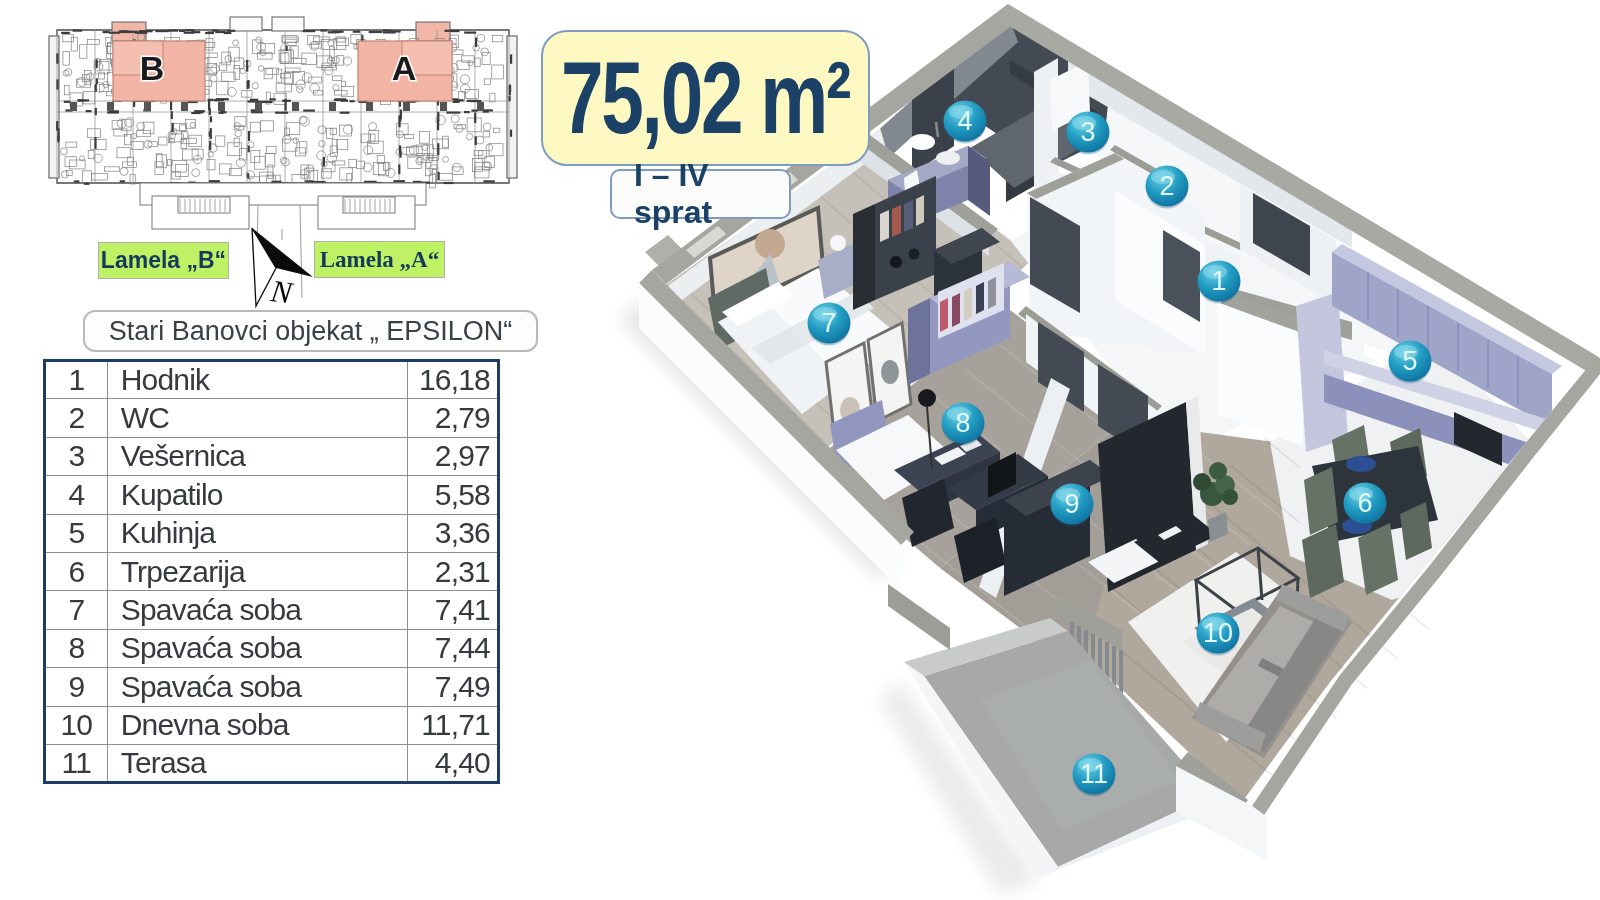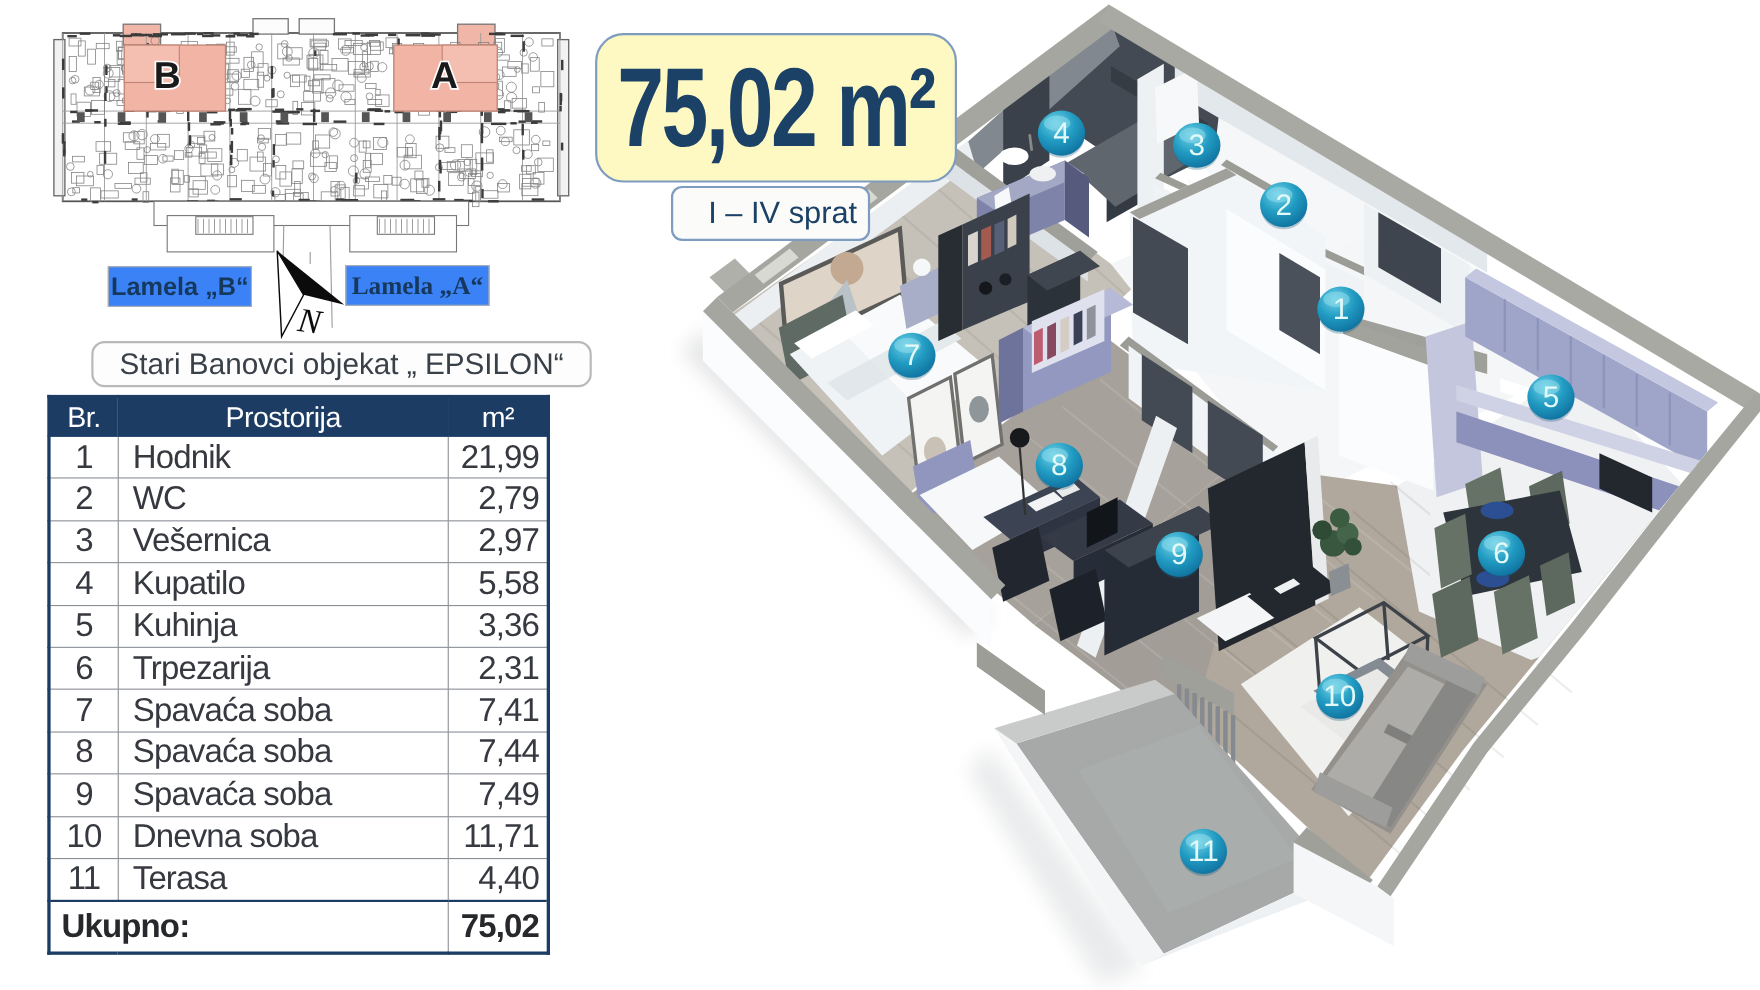--- a/index.html
+++ b/index.html
@@ -6,23 +6,23 @@
   font-family:"Liberation Sans", sans-serif; }
 .abs { position:absolute; }
 #title-box { left:47px; top:310px; width:455px; height:42px; border:2.5px solid #b9b9b9;
   border-radius:12px; background:#fdfdfd; color:#3a4048; font-size:27px;
   display:flex; align-items:center; justify-content:center; letter-spacing:0px;margin-left:36px; }
 #areabox { left:541px; top:30px; width:329px; height:136px; border:2px solid #7d9cc0;
   border-radius:26px; background:#fef9c3; color:#1b4266; font-size:102px; font-weight:bold;
   display:flex; align-items:center; justify-content:center; white-space:nowrap; }
 #areabox span { display:inline-block; transform:scaleX(0.75); transform-origin:center; letter-spacing:-3px; }
 #spratbox { left:610px; top:169px; width:181px; height:50px; border:2px solid #7d9cc0;
-  border-radius:10px; background:#fbfbfa; color:#1b4266; font-size:28px; font-weight:normal;
+  border-radius:10px; background:#fbfbfa; color:#1b4266; font-size:32px; font-weight:bold;
   display:flex; align-items:center; justify-content:center;padding-left:22px; }
-.lamela { width:131px; height:37px; border:1.5px solid #b0b0b0; background:#3b82f6;
+.lamela { width:131px; height:37px; border:1.5px solid #b0b0b0; background:#bef264;
   color:#15385c; font-size:23px; font-weight:bold; display:flex; align-items:center;
   justify-content:center; }
 #tbl { left:43px; top:359px; width:457px; border-collapse:collapse;
   border:3px solid #1c3c64; }
 #tbl td { border:1px solid #8a8f96; color:#36393f; font-size:30px; letter-spacing:-0.8px;
   height:38.4px; padding:0; }
 #tbl th { background:#1c3c64; border:1px solid #1c3c64; color:#ffffff; font-size:26px;
   font-weight:normal; height:36px; letter-spacing:-0.5px; }
 .c1 { width:63px; text-align:center; }
 .c2 { width:302px; text-align:left; padding-left:13px !important; }
@@ -1192,30 +1192,25 @@
 
 <div class="abs" id="areabox">
     <span>75,02 m²</span>
   </div>
 
 <div class="abs" id="spratbox">I – IV sprat</div>
 
 <table class="abs" id="tbl">
 
 <tbody>
-      <tr>
-        <th class="c1">Br.</th>
-        <th class="c2" style="text-align:center;padding-left:0 !important">Prostorija</th>
-        <th class="c3" style="text-align:center;padding-right:0 !important">m²</th>
-      </tr>
 
 <tr>
         <td class="c1">1</td>
         <td class="c2">Hodnik</td>
-        <td class="c3">21,99</td>
+        <td class="c3">16,18</td>
       </tr>
 
 <tr>
         <td class="c1">2</td>
         <td class="c2">WC</td>
         <td class="c3">2,79</td>
       </tr>
 
 <tr>
         <td class="c1">3</td>
@@ -1264,17 +1259,13 @@
         <td class="c2">Dnevna soba</td>
         <td class="c3">11,71</td>
       </tr>
 
 <tr>
         <td class="c1">11</td>
         <td class="c2">Terasa</td>
         <td class="c3">4,40</td>
       </tr>
 
-<tr class="tot">
-        <td colspan="2" style="text-align:left;padding-left:10px">Ukupno:</td>
-        <td class="c3">75,02</td>
-      </tr>
 </tbody>
   </table>
 </body></html>

